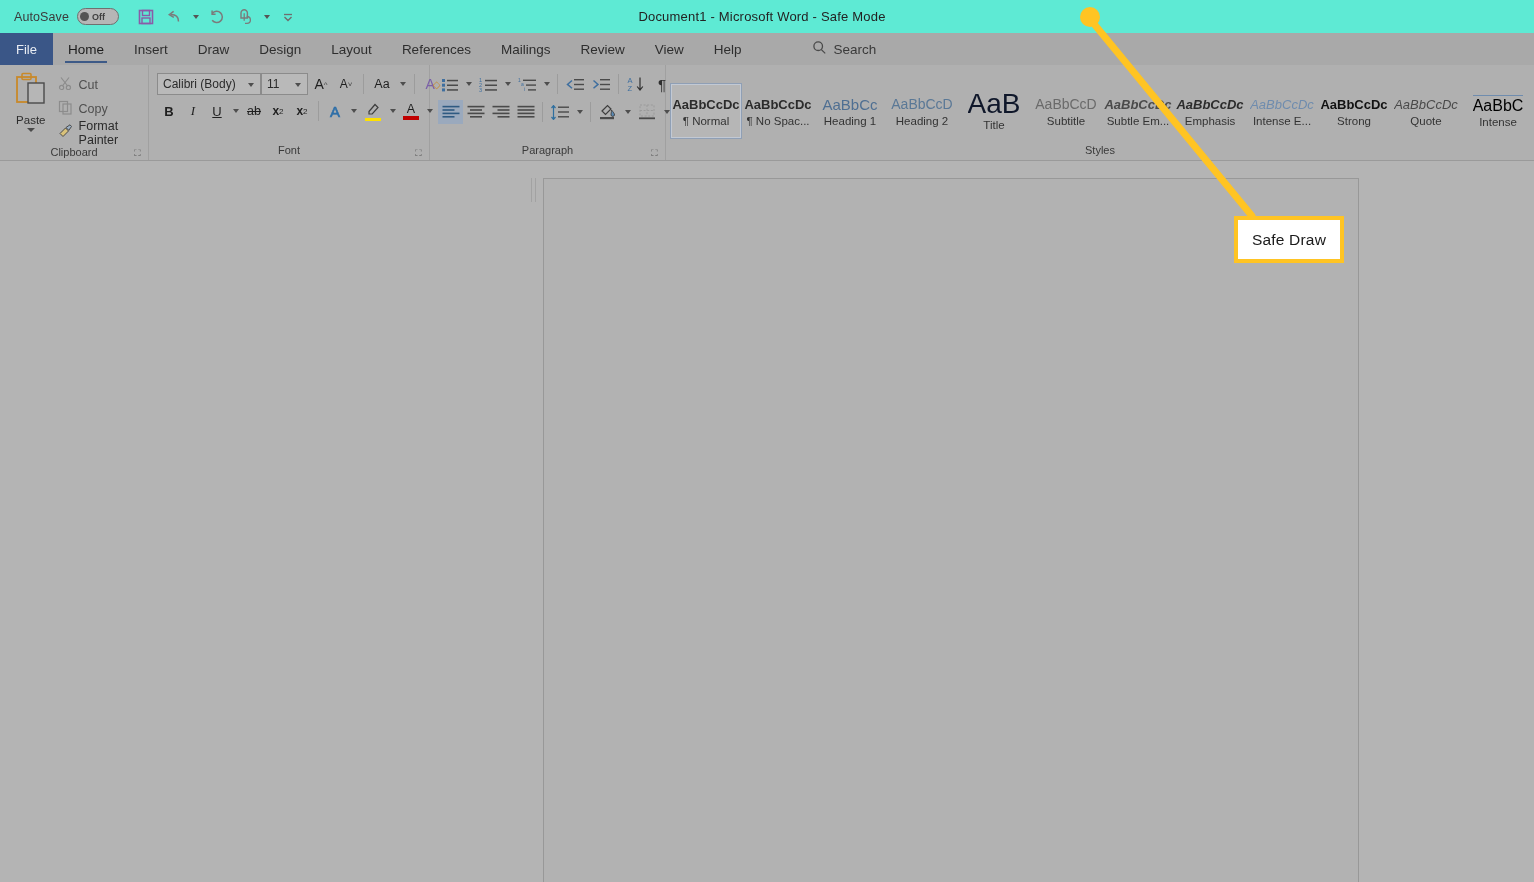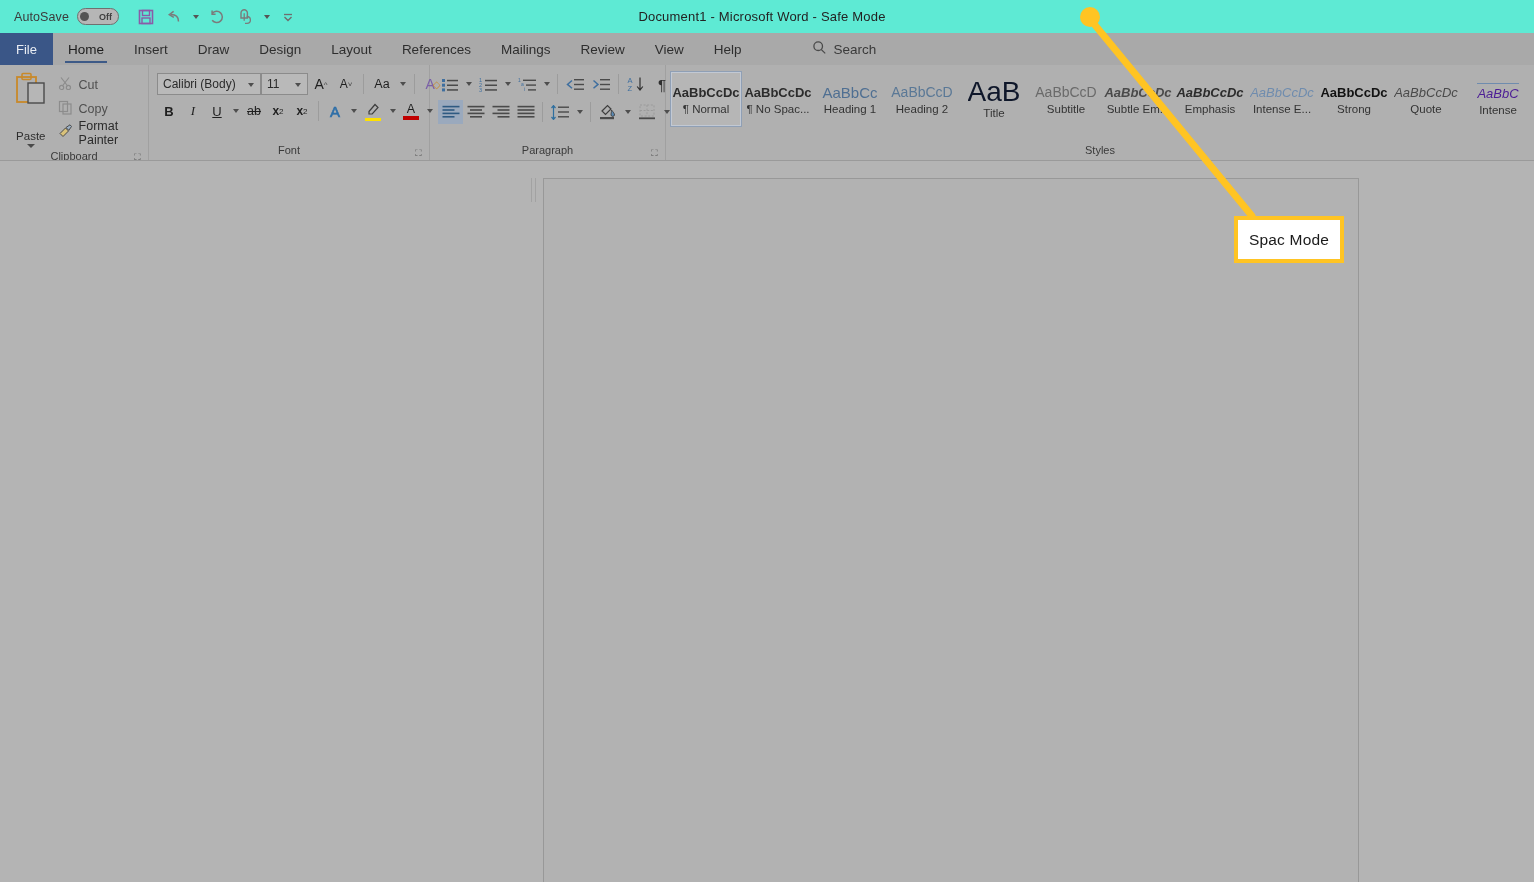--- a/index.html
+++ b/index.html
@@ -27,21 +27,21 @@
   .autosave-wrap {
     display: flex; align-items: center;
     margin-left: 14px; gap: 8px;
   }
   .autosave-label {
     font-size: 12.5px; color: #3b3b3b; letter-spacing: .1px;
   }
   .toggle {
     width: 42px; height: 17px; border-radius: 9px;
     border: 1px solid #6f6f6f; background: #b6b6b6;
-    display: flex; align-items: center; padding: 0 2px; gap: 10px; font-weight: bold;
+    display: flex; align-items: center; padding: 0 2px; gap: 3px; font-weight: bold;
   }
   .toggle .knob {
     width: 9px; height: 9px; border-radius: 50%;
     background: #545454; flex: 0 0 auto;
   }
   .toggle .tog-text { font-size: 9px; color: #3f3f3f; }
 
   .qat { display: flex; align-items: center; margin-left: 14px; gap: 2px; }
   .qat-btn {
     width: 26px; height: 24px;
@@ -125,21 +125,21 @@
     color: #555; font-size: 9px; line-height: 9px;
   }
 
   
   .g-clipboard { width: 167px; }
   .clip-inner { display: flex; padding-left: 8px; }
   .paste-btn {
     width: 52px; display: flex; flex-direction: column;
     align-items: center; padding-top: 2px;
   }
-  .paste-label { font-size: 11.5px; color: #2d2d2d; margin-top: 17px; }
+  .paste-label { font-size: 11.5px; color: #2d2d2d; margin-top: 1px; }
   .paste-caret {
     width: 0; height: 0; margin-top: 2px;
     border-left: 4px solid transparent;
     border-right: 4px solid transparent;
     border-top: 4.5px solid #4a4a4a;
   }
   .clip-small { display: flex; flex-direction: column; padding-top: 5px; gap: 2px; }
   .clip-item {
     display: flex; align-items: center; gap: 6px;
     height: 22px; padding-left: 4px;
@@ -188,21 +188,21 @@
   .para-row.r1 { padding-top: 3px; }
   .para-row.r2 { padding-top: 4px; }
 
   
   .g-styles { flex: 1; border-right: none; }
   .styles-gallery { display: flex; padding-left: 4px; padding-top: 2px; }
   .style-item {
     width: 72px; height: 56px;
     display: flex; flex-direction: column;
     align-items: center; justify-content: center;
-    gap: 2px; position: relative;
+    gap: 2px; position: relative; margin-top: 12px;
   }
   .style-item.selected {
     border: 1px solid #8f9fb5;
     background: #b6b6b6;
     box-shadow: inset 0 0 0 1px #c2c9d4;
   }
   .style-preview { font-size: 13px; color: #2c2c2c; line-height: 17px; white-space: nowrap; overflow: hidden; }
   .style-name { font-size: 11.5px; color: #333; white-space: nowrap; overflow: hidden; text-overflow: clip; max-width: 70px; text-align: center; }
 
   
@@ -657,21 +657,21 @@
           </div>
           <div class="style-item">
             <span class="style-preview" style="color:#121212;font-weight:bold;font-size:13px">AaBbCcDc</span>
             <span class="style-name">Strong</span>
           </div>
           <div class="style-item">
             <span class="style-preview" style="color:#4a4a4a;font-style:italic;font-size:13px">AaBbCcDc</span>
             <span class="style-name">Quote</span>
           </div>
           <div class="style-item">
-            <span class="style-preview" style="color:#4c1d95;font-style:italic;font-size:13px;border-top:1px solid #6f8cae;padding-top:1px">AaBbC</span>
+            <span class="style-preview" style="color:#000000;font-size:16px;border-top:1px solid #6f8cae;padding-top:1px">AaBbC</span>
             <span class="style-name">Intense</span>
           </div>
         </div>
       </div>
       <div class="group-label" style="width:100%;text-align:center;">
         <span>Styles</span>
       </div>
     </div>
   </div>
 
@@ -679,17 +679,17 @@
     <div class="ruler-mark"></div>
     <div class="page"></div>
   </div>
 
   <div class="annot">
     <svg class="leader">
       <line x1="1090" y1="19" x2="1252" y2="216" stroke="#ffc423" stroke-width="7" stroke-linecap="round"></line>
     </svg>
     <div class="annot-dot"></div>
     <div class="callout">
-      <span class="callout-text">Spac Mode</span>
+      <span class="callout-text">Safe Draw</span>
     </div>
   </div>
 
 </div>
 
 </body></html>

